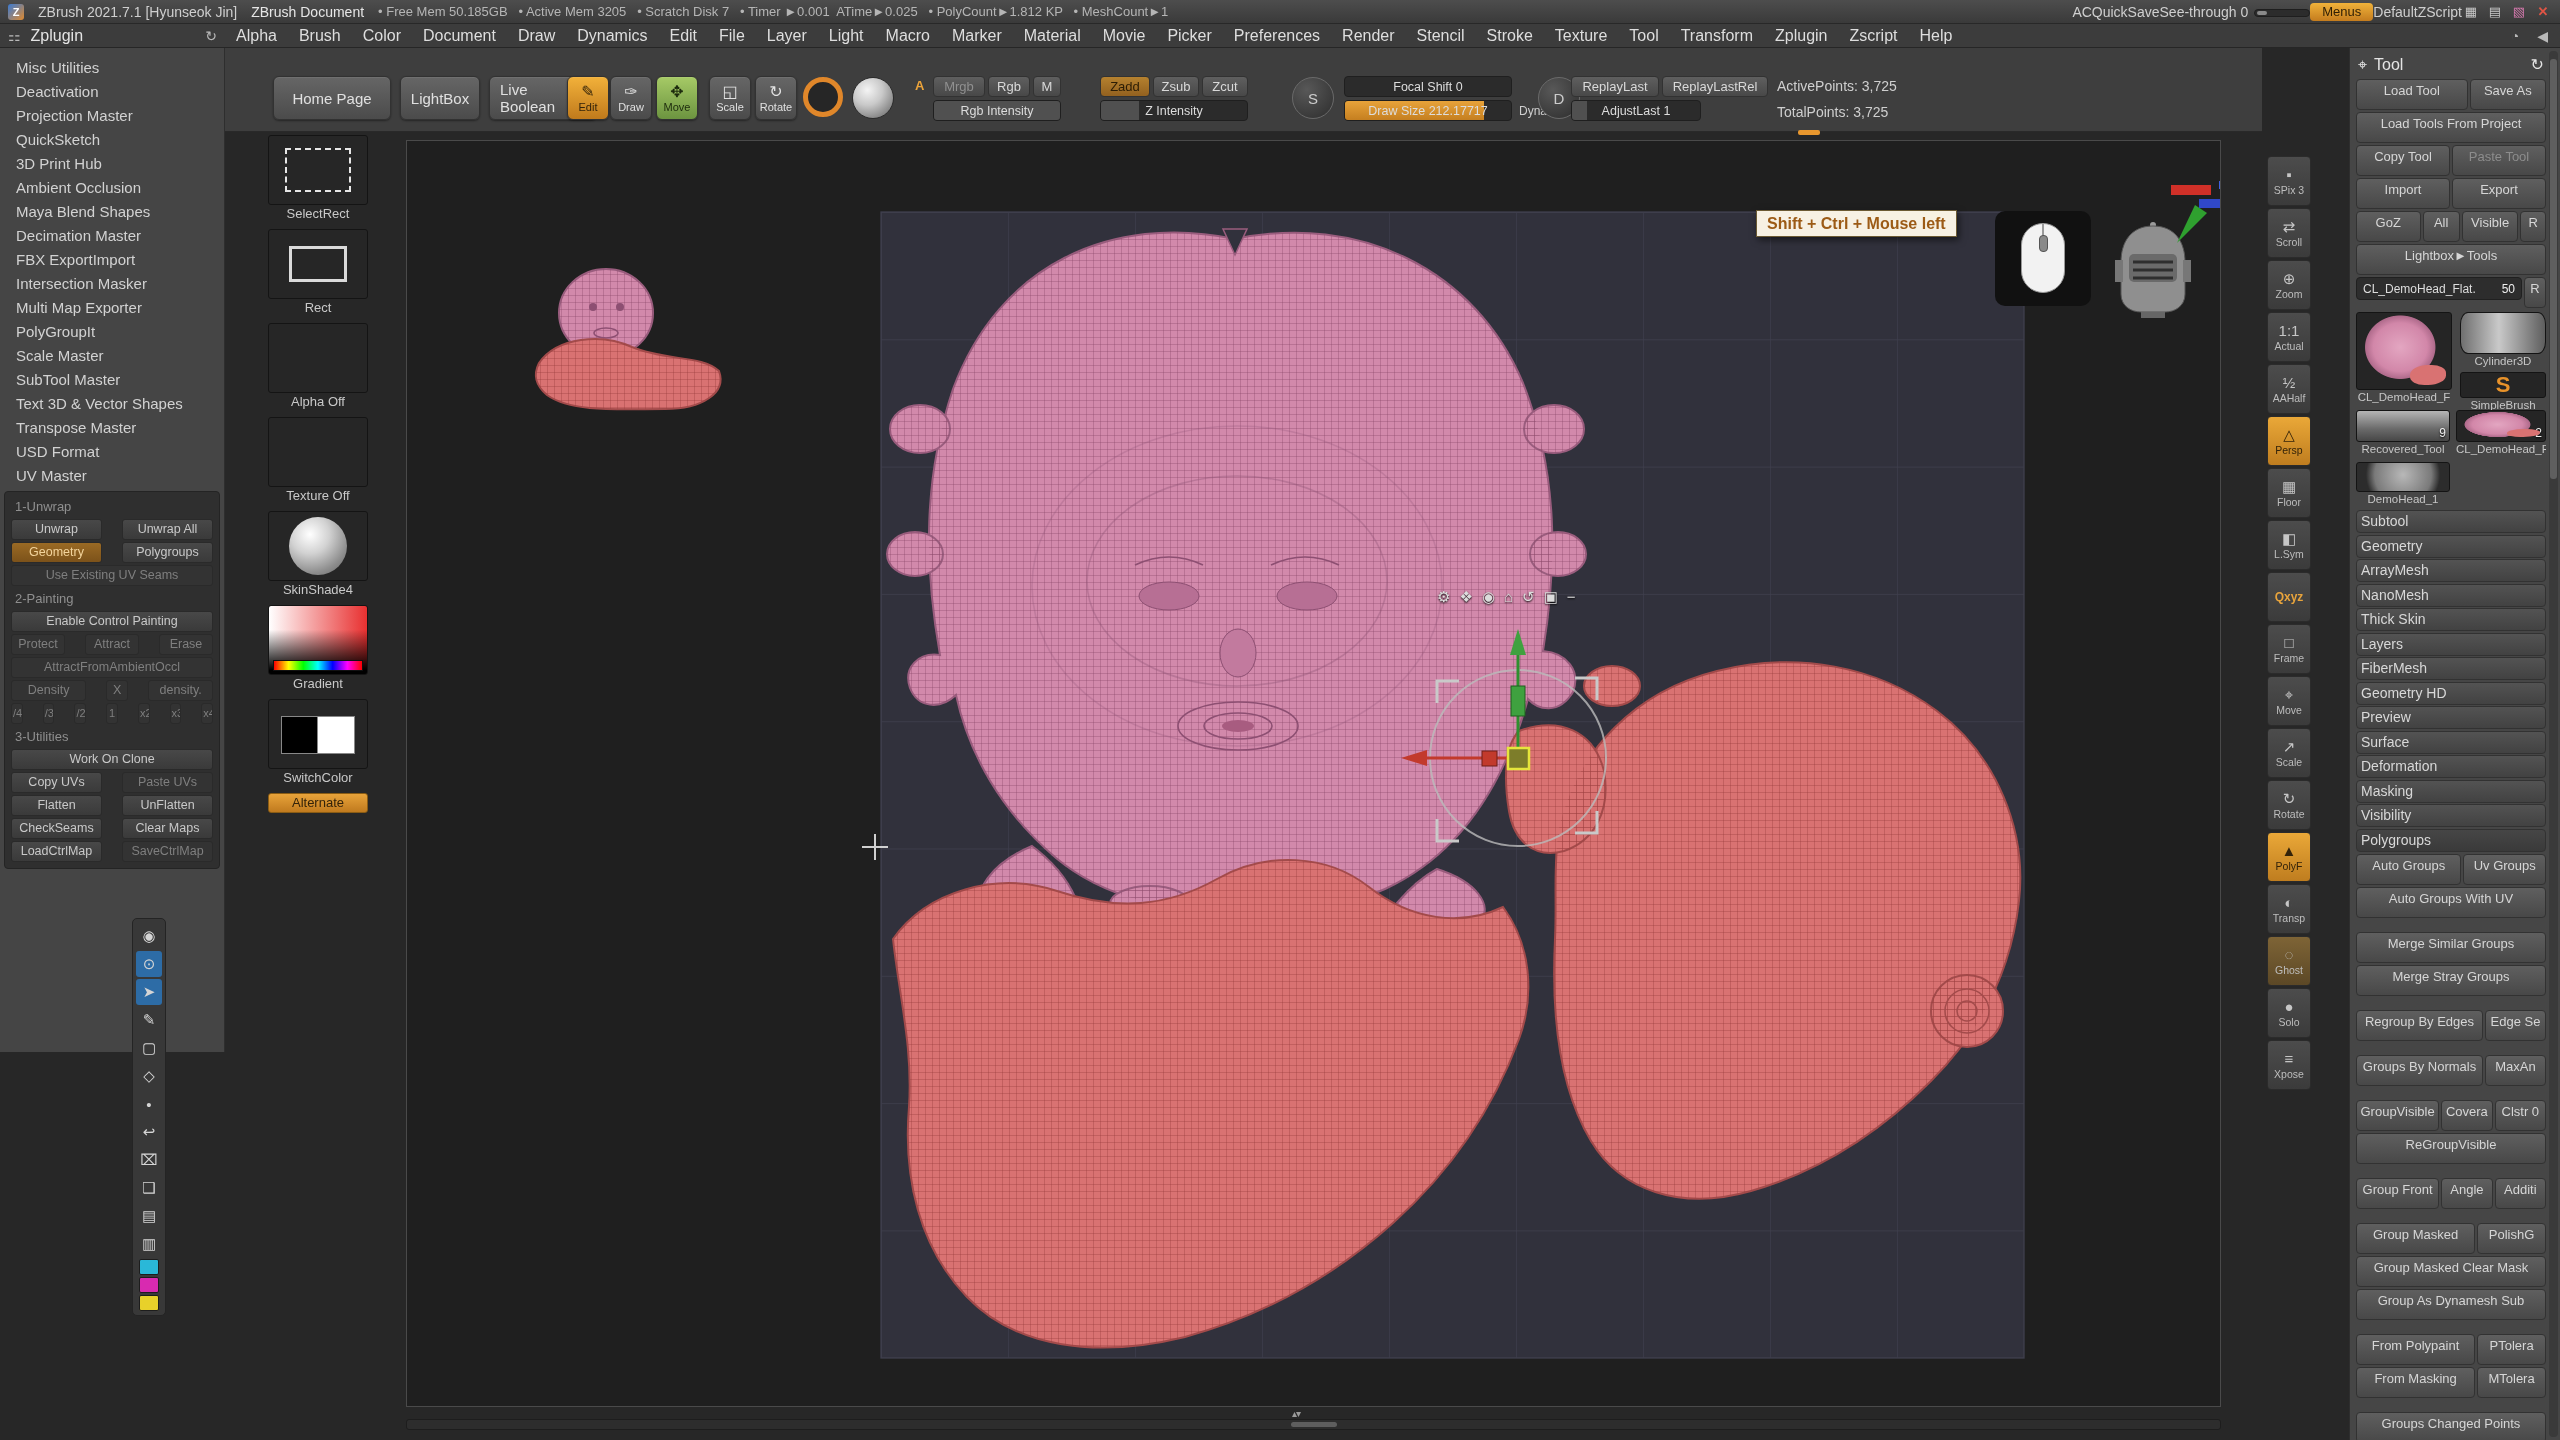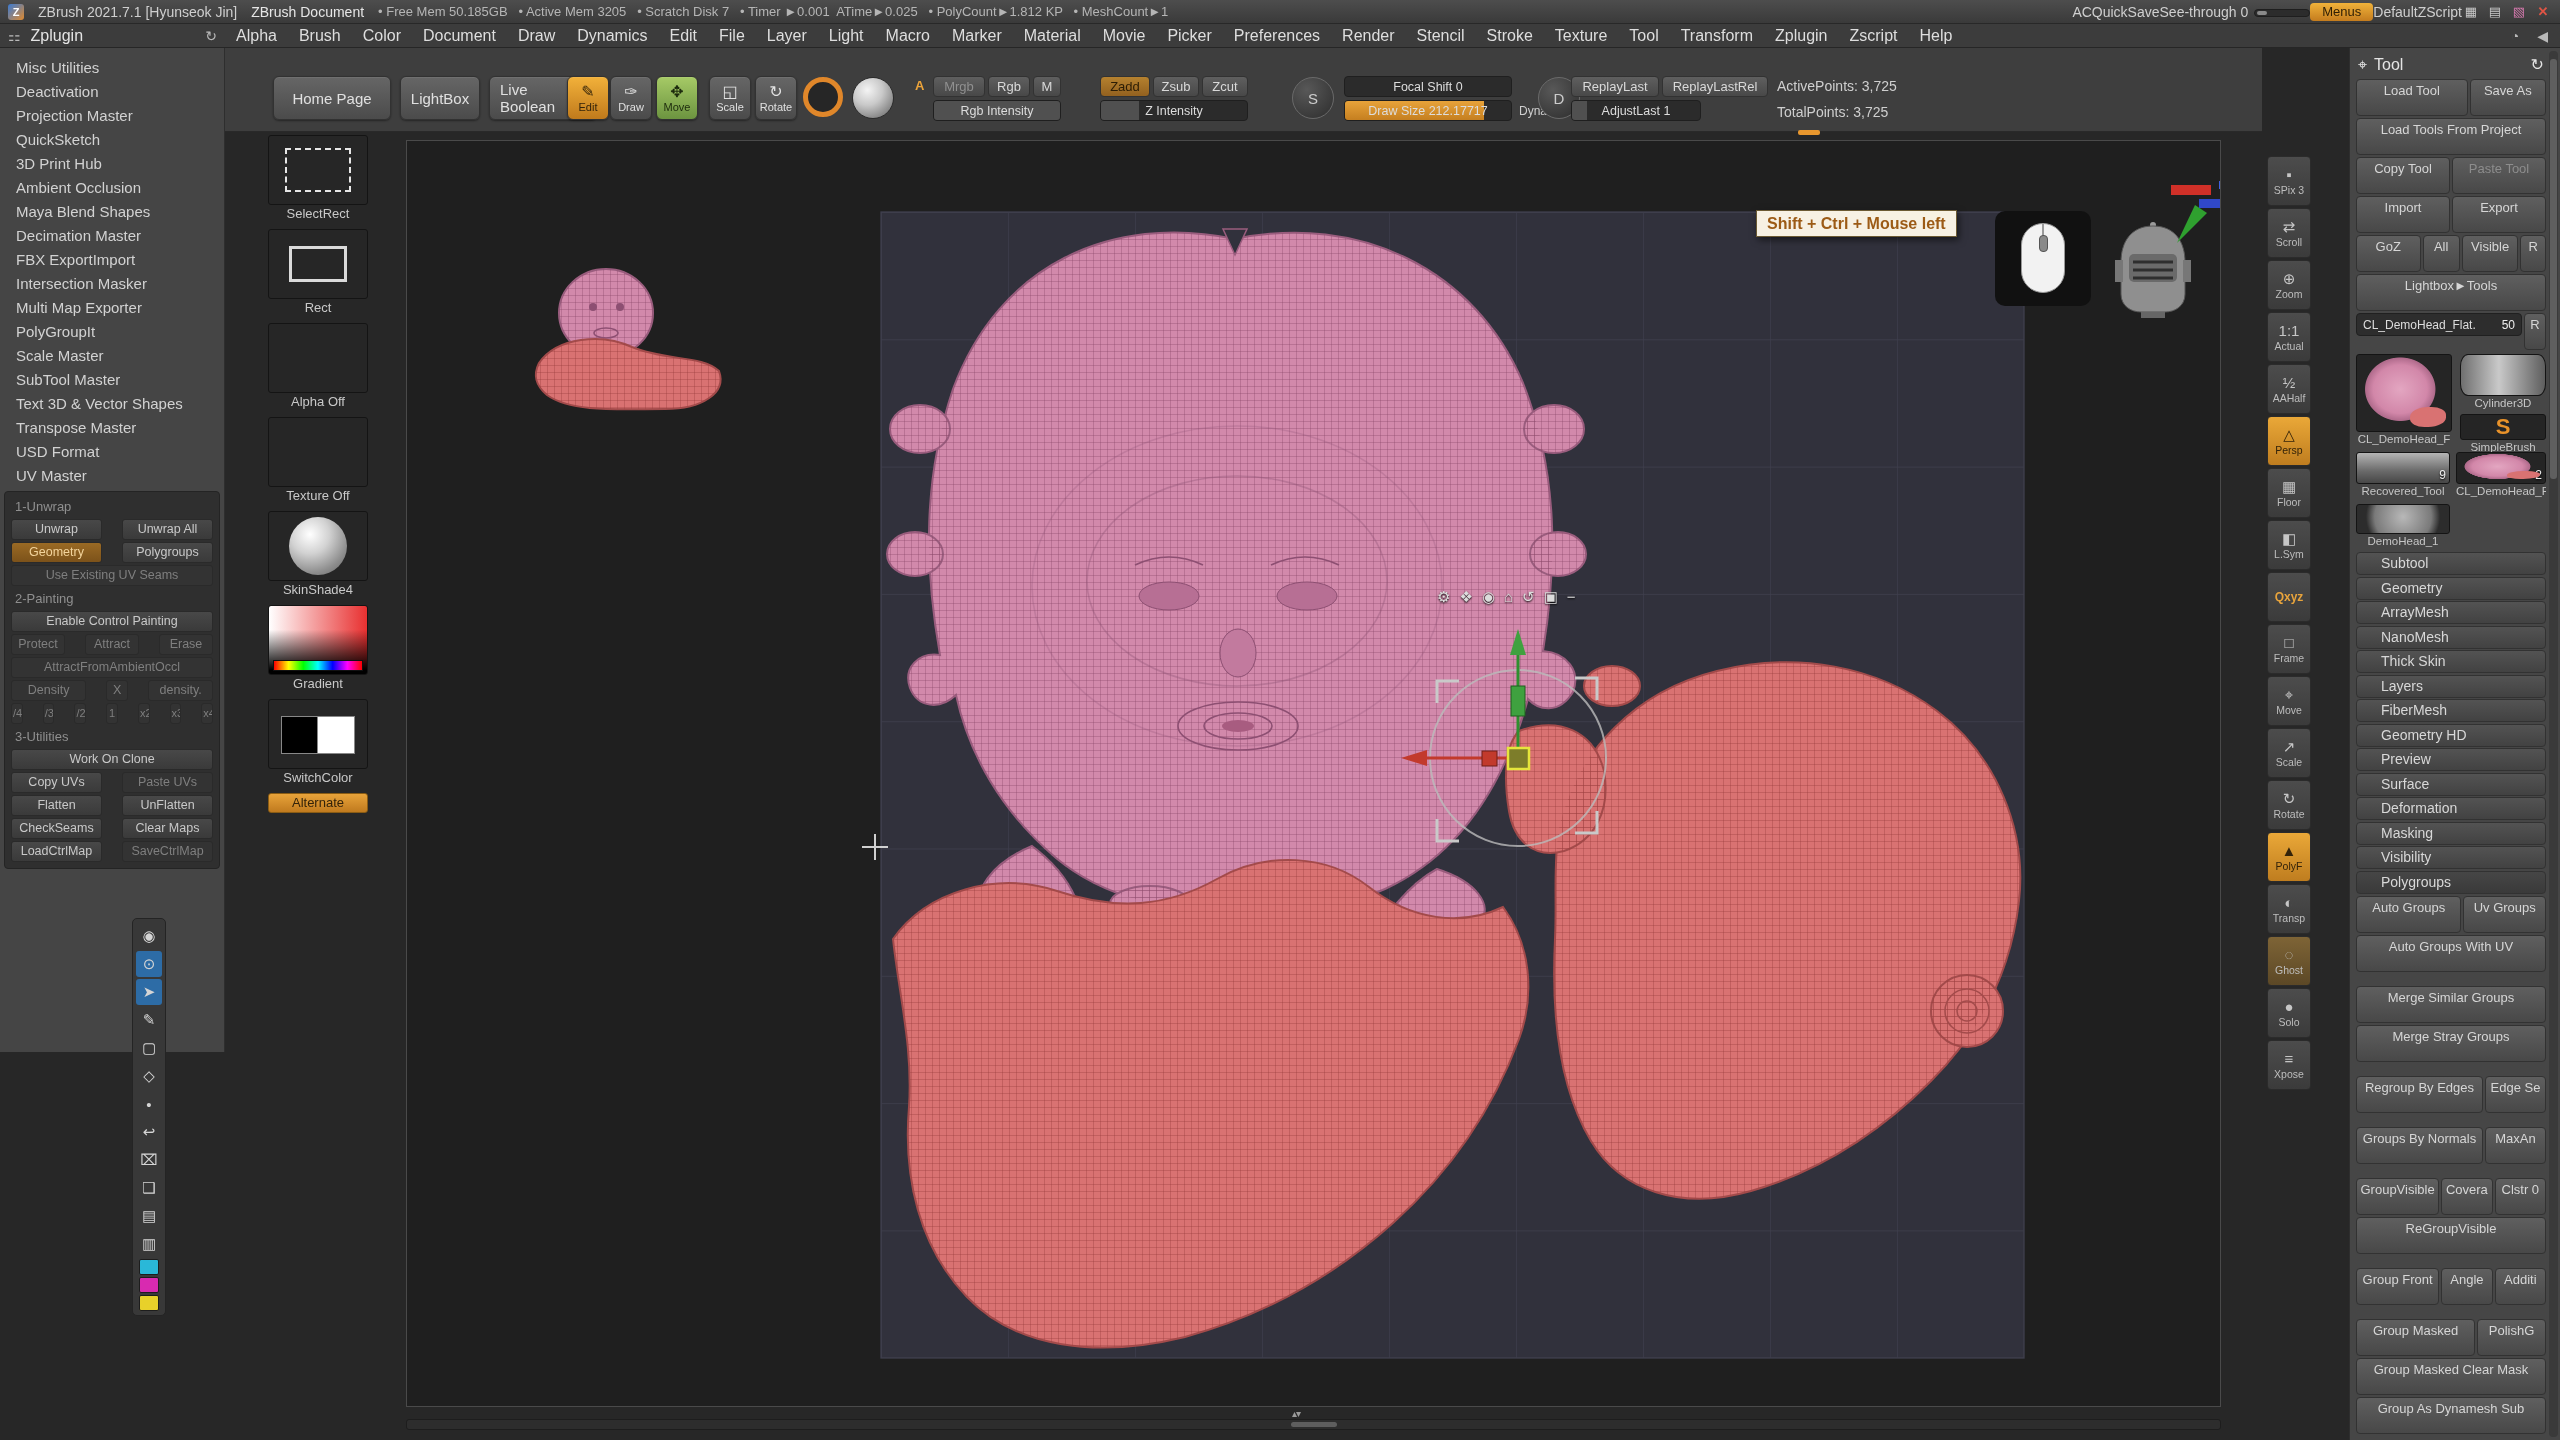--- a/index.html
+++ b/index.html
@@ -98,36 +98,36 @@
   .rs-item.active{background:linear-gradient(#eaa838,#bf7d1f);color:#33230a}
   .rs-item.active .l,.rs-item.active .g{color:#33230a}
   .rs-item.semi{background:linear-gradient(#7e6436,#5c4826)}
   .rs-item.orange-text .l{color:#e8a43c;font-size:12px;font-weight:bold}
 
   
   #tool-panel{left:2349px;top:48px;width:211px;height:1392px;background:#464646;border-left:1px solid #2e2e2e;padding:4px 14px 4px 6px}
   .tp-header{display:flex;align-items:center;height:25px;font-size:16px;color:#e4e4e4;gap:7px;padding:0 2px}
   .tp-header .sp{flex:1}
   .tp-row{display:flex;gap:2px;margin:2px 0}
-  .tp-btn{height:37px;line-height:21px;text-align:center;font-size:13px;color:#d6d6d6;background:linear-gradient(#5f5f5f,#484848);border:1px solid #323232;border-radius:4px;overflow:hidden;white-space:nowrap;padding:0 2px}
+  .tp-btn{height:31px;line-height:21px;text-align:center;font-size:13px;color:#d6d6d6;background:linear-gradient(#5f5f5f,#484848);border:1px solid #323232;border-radius:4px;overflow:hidden;white-space:nowrap;padding:0 2px}
   .tp-btn.dim{color:#8d8d8d}
   .tp-slider{flex:1;height:23px;background:#2d2d2d;border:1px solid #202020;border-radius:4px;font-size:12px;display:flex;align-items:center;padding:0 6px;gap:5px;color:#ddd;overflow:hidden;white-space:nowrap}
   .tp-slider .v{margin-left:auto;color:#eee}
   #tp-thumbs{position:relative;height:196px;margin:4px 0 2px}
   .tp-thumb{position:absolute;text-align:center}
   .tp-icon{background:#252525;border:1px solid #141414;border-radius:3px;position:relative;margin:0 auto;display:flex;align-items:center;justify-content:center;overflow:hidden}
   .tp-label{font-size:11.5px;color:#c6c6c6;height:15px;line-height:15px;overflow:hidden;white-space:nowrap}
   .tp-badge{position:absolute;right:3px;bottom:1px;font-size:12px;color:#ededed;text-shadow:0 1px 2px #000}
   .k-pinkhead{background:radial-gradient(ellipse 52% 58% at 46% 45%,#e3a6c1 0%,#d287a9 55%,#b06b8c 71%,#252525 73%)}
   .k-pinkhead::after{content:"";position:absolute;right:5px;bottom:4px;width:38%;height:26%;background:#d97272;border-radius:50% 40% 50% 40%}
   .k-cylinder{background:linear-gradient(90deg,#6f6f6f,#c9c9c9 45%,#5e5e5e);border-radius:8px/12px}
   .k-sbrush{color:#e8922a;font-size:22px;font-weight:bold}
   .k-graytool{background:linear-gradient(#b5b5b5,#6a6a6a 60%,#474747)}
   .k-grayhead{background:radial-gradient(circle at 50% 42%,#b8b8b8,#7a7a7a 58%,#2c2c2c 76%)}
-  .section-hdr{height:23px;line-height:21px;background:linear-gradient(#535353,#424242);border:1px solid #323232;border-radius:4px;font-size:14px;color:#d8d8d8;padding-left:24px;margin:1.5px 0;overflow:hidden;white-space:nowrap}
+  .section-hdr{height:23px;line-height:21px;background:linear-gradient(#535353,#424242);border:1px solid #323232;border-radius:4px;font-size:14px;color:#d8d8d8;padding-left:4px;margin:1.5px 0;overflow:hidden;white-space:nowrap}
   .section-hdr.open{background:linear-gradient(#464646,#3a3a3a)}
   .pg-gap{height:10px}
   #tp-scroll{position:absolute;right:2px;top:3px;bottom:3px;width:9px;background:#3a3a3a;border-radius:4px}
   #tp-scroll .h{position:absolute;top:8px;left:1px;width:7px;height:420px;background:#5f5f5f;border-radius:3px}
 
   
   #footer-track{left:406px;top:1419px;width:1815px;height:11px;background:#2d2d2d;border:1px solid #1d1d1d;border-radius:3px}
   #footer-handle{position:absolute;left:884px;top:2px;width:46px;height:5px;background:#5e5e5e;border-radius:3px}
   #footer-arrows{left:1292px;top:1408px;font-size:10px;color:#9a9a9a;letter-spacing:-1px}
 </style>

